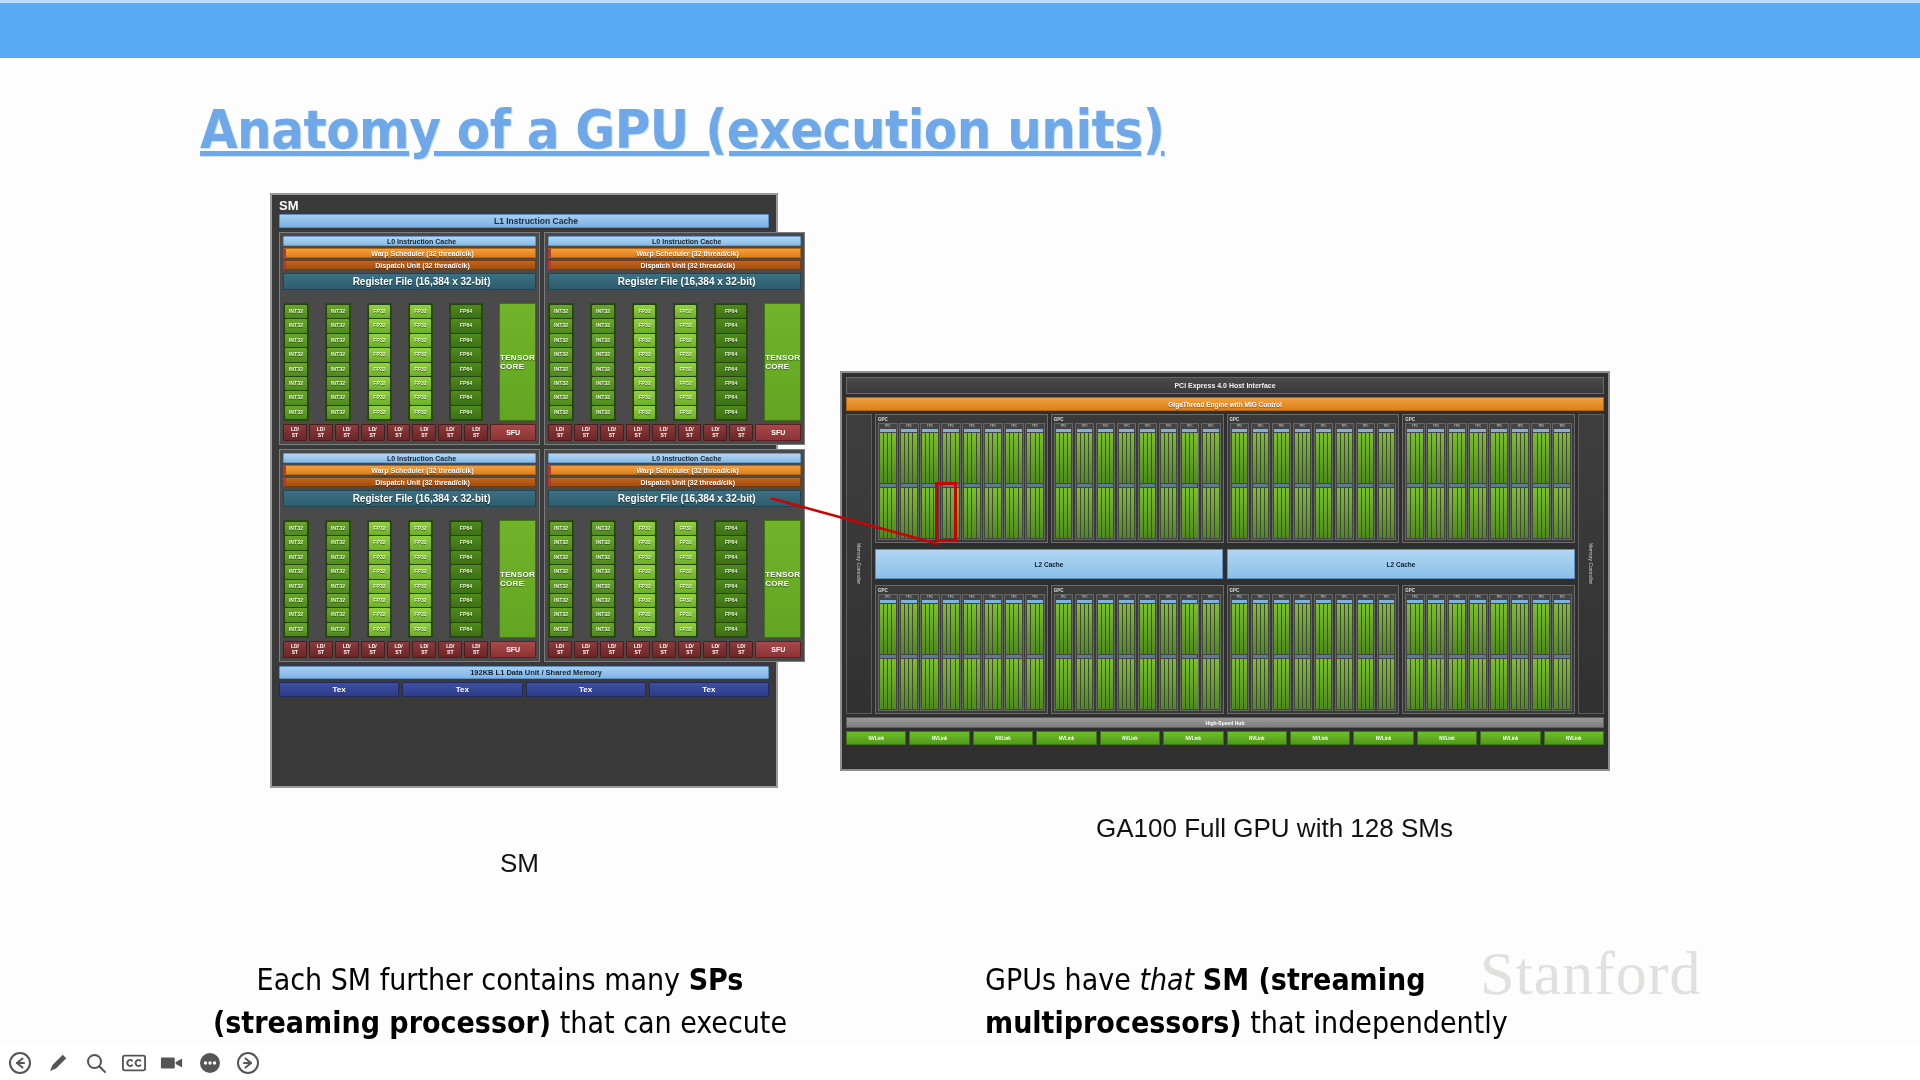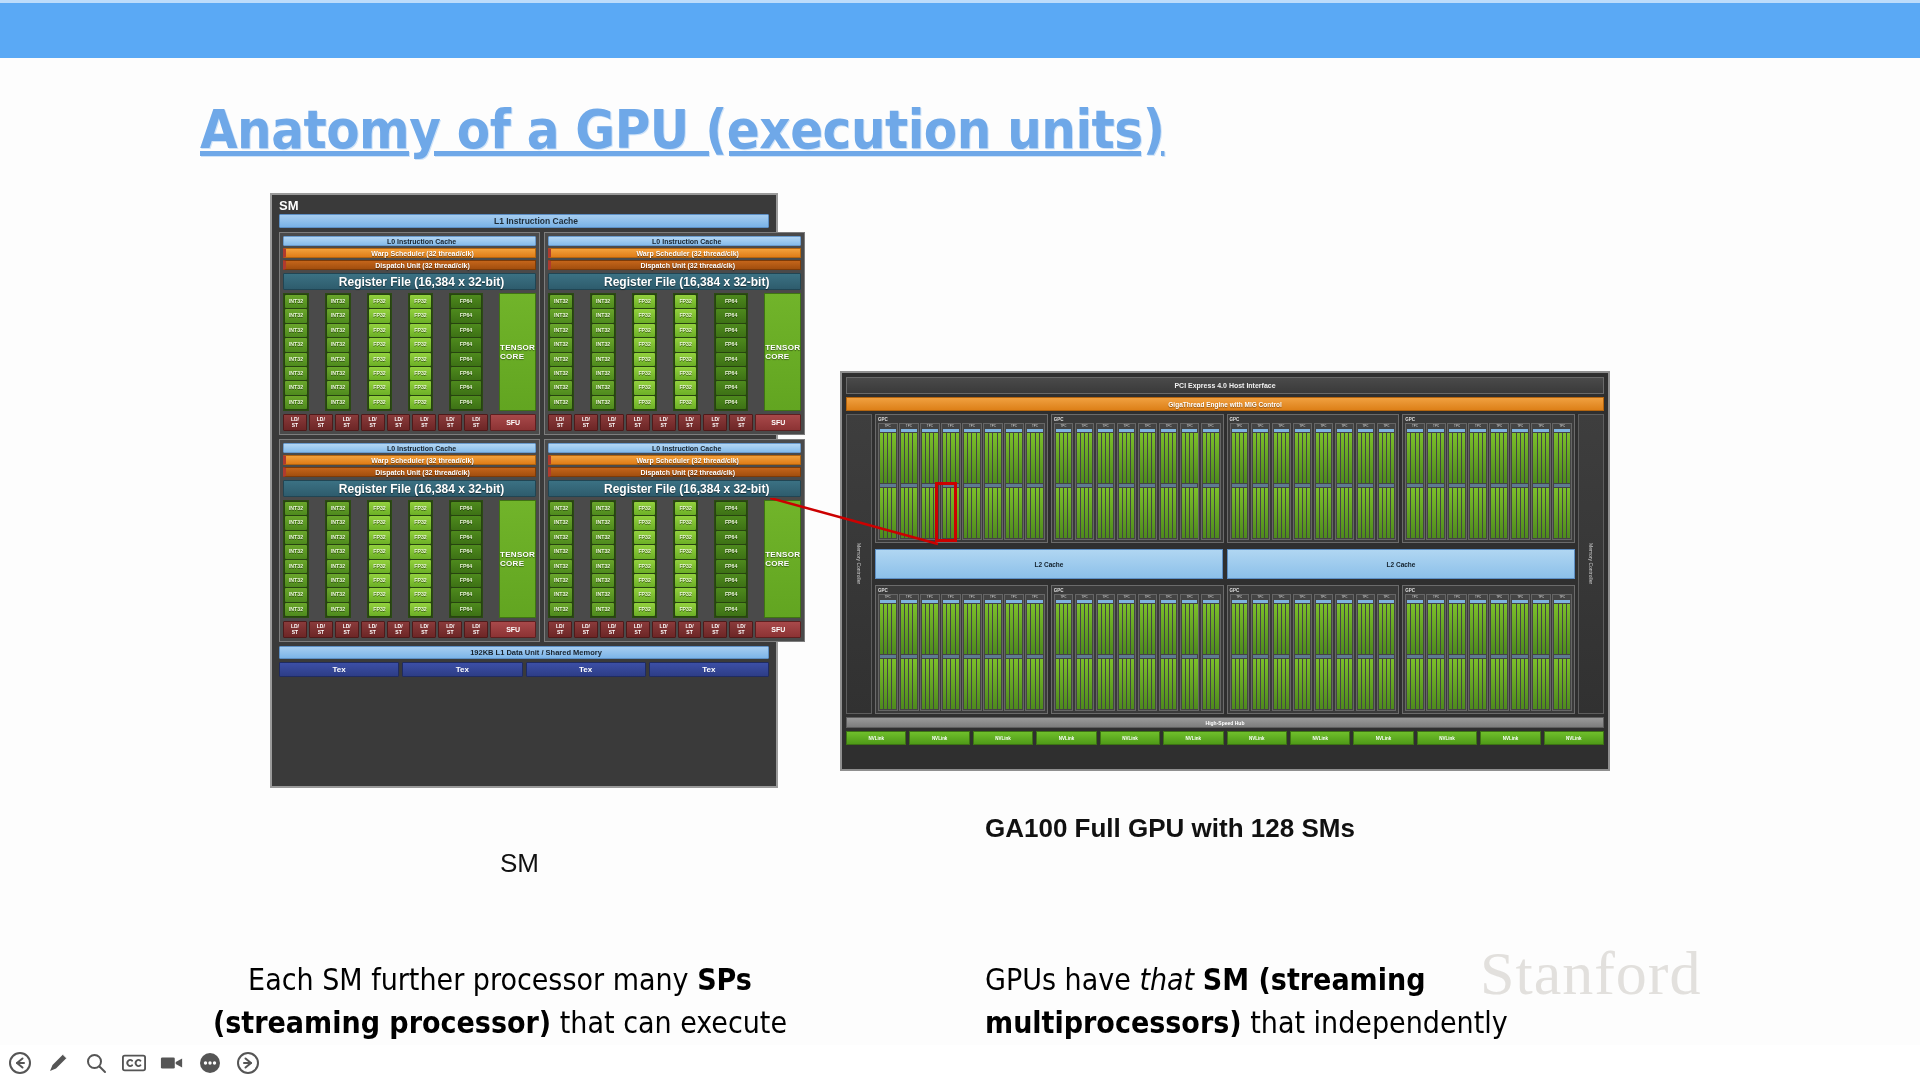--- a/index.html
+++ b/index.html
@@ -83,21 +83,21 @@
     border:1px solid #b4650f;
     border-left:3px solid #b03a2e;
   }
   .dispatch{
     height:10px;margin-bottom:3px;font-size:7px;
     background:linear-gradient(#c4651a,#a24e0e);
     border:1px solid #7d3b09;
     border-left:3px solid #b03a2e;
   }
   .regfile{
-    height:17px;margin-bottom:3px;font-size:12px;
+    height:17px;margin-bottom:13px;font-size:10px;
     background:linear-gradient(#3b7183,#2e5c6d);
     border:1px solid #214553;
   }
   .core-area{display:flex;gap:16px;height:118px;}
   .core-col{
     display:flex;flex-direction:column;gap:1px;
     border:1px solid #2b4a14;background:#274310;
     padding:1px;box-sizing:border-box;
   }
   .core-col.int{width:26px;}
@@ -224,21 +224,21 @@
   #connector{
     position:absolute;left:770px;top:440px;width:180px;height:70px;
     z-index:5;pointer-events:none;
   }
   
   .caption{
     position:absolute;font-size:26px;color:#111;
     font-family:"Liberation Sans",sans-serif;
   }
   #cap-sm{left:500px;top:790px;}
-  #cap-gpu{left:985px;top:755px;font-weight:bold;}
+  #cap-gpu{left:1096px;top:755px;}
   
   .para{
     position:absolute;font-size:30px;line-height:43px;color:#000;
     font-family:"DejaVu Sans Condensed","Liberation Sans",sans-serif;
     font-stretch:condensed;
   }
   #para-left{left:180px;top:900px;width:640px;text-align:center;}
   #para-right{left:985px;top:900px;width:600px;text-align:left;}
   .para b{font-weight:bold;}
   .para i{font-style:italic;}
@@ -1834,21 +1834,21 @@
   </div>
 
   <div id="highlight-box"></div>
 
   <svg id="connector">
     <line x1="0" y1="0" x2="168" y2="46" stroke="#cc0000" stroke-width="2.5"></line>
   </svg>
 
   <div class="caption" id="cap-gpu">GA100 Full GPU with 128 SMs</div>
 
-  <div class="para" id="para-left"><span>Each SM further processor many </span><b>SPs (streaming processor)</b><span> that can execute ‘threads’ in parallel</span></div>
+  <div class="para" id="para-left"><span>Each SM further contains many </span><b>SPs (streaming processor)</b><span> that can execute ‘threads’ in parallel</span></div>
   <div class="para" id="para-right"><span>GPUs have </span><i>that</i><span> </span><b>SM (streaming multiprocessors)</b><span> that independently execute ‘blocks’ (jobs).</span></div>
 
 </div>
 
 <div id="toolbar">
   <div class="tbtn">
     <svg width="22" height="22" viewBox="0 0 22 22">
         <circle cx="11" cy="11" r="10" fill="none" stroke="#555" stroke-width="2"></circle>
         <path d="M13.5 6.5 L8 11 L13.5 15.5" fill="none" stroke="#555" stroke-width="2" stroke-linecap="round" stroke-linejoin="round"></path>
         <path d="M8 11 H15" stroke="#555" stroke-width="2" stroke-linecap="round"></path>

